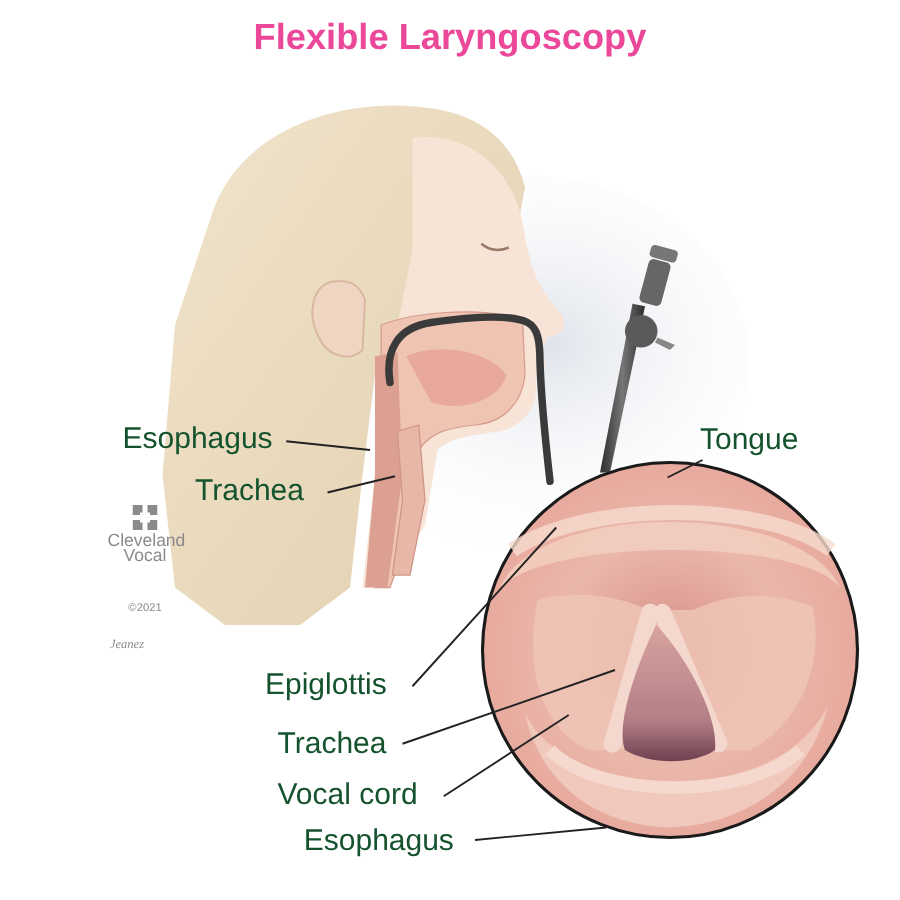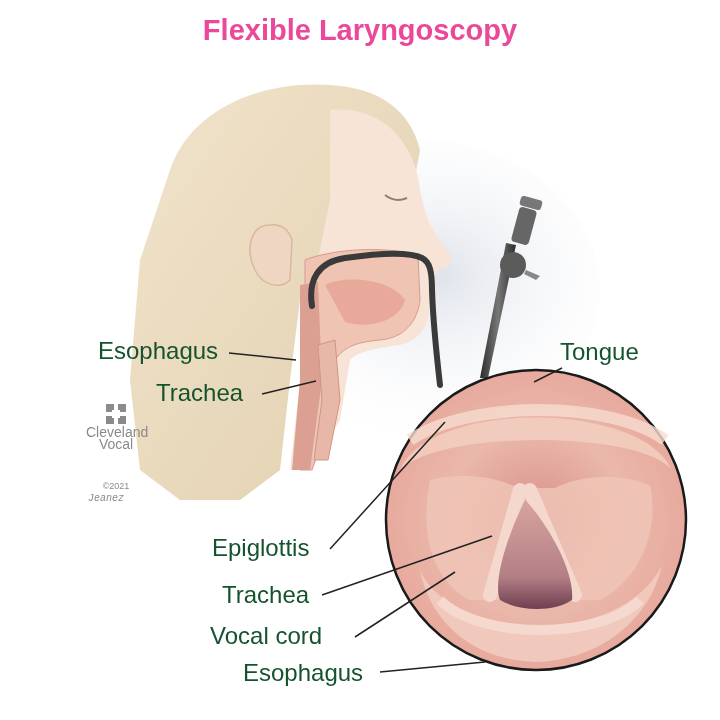--- a/index.html
+++ b/index.html
@@ -4,21 +4,21 @@
 <style>
   html,body{margin:0;padding:0;background:#ffffff;}
   body{width:720px;height:720px;position:relative;overflow:hidden;font-family:"Liberation Sans",sans-serif;}
   .title{position:absolute;left:0;top:14px;width:720px;text-align:center;font-size:29px;font-weight:bold;color:#ec4899;letter-spacing:0px;}
   svg.art{position:absolute;left:0;top:0;}
   .label{position:absolute;font-size:24px;color:#14532d;white-space:nowrap;line-height:1;}
   .logo{position:absolute;left:86px;top:404px;width:60px;text-align:center;color:#8a8a8a;}
   .logo .mark{width:20px;height:20px;margin:0 auto 2px auto;position:relative;}
   .logo .name{font-size:14px;font-weight:normal;line-height:12px;}
   .logo .copy{font-size:9px;line-height:11px;margin-top:31px;}
-  .logo .sig{font-size:10px;font-style:italic;font-family:Liberation Mono, monospace;margin-top:1px;text-align:left;padding-left:2px;}
+  .logo .sig{font-size:10px;font-style:italic;font-family:Liberation Serif, serif;margin-top:18px;text-align:left;padding-left:2px;}
 </style>
 </head>
 <body>
 
 <div class="title">Flexible Laryngoscopy</div>
 
 <svg class="art" width="720" height="720" viewBox="0 0 720 720">
   <defs>
     <radialGradient id="bgGlow" cx="0.55" cy="0.45" r="0.6">
       <stop offset="0" stop-color="#dfe3ea"></stop>
@@ -97,21 +97,21 @@
     <line x1="355" y1="637" x2="455" y2="572"></line>
     <line x1="380" y1="672" x2="485" y2="662"></line>
   </g>
 </svg>
 
 <div class="label" style="left:98px;top:339px;">Esophagus</div>
 <div class="label" style="left:156px;top:381px;">Trachea</div>
 <div class="label" style="left:560px;top:340px;">Tongue</div>
 <div class="label" style="left:212px;top:536px;">Epiglottis</div>
 <div class="label" style="left:222px;top:583px;">Trachea</div>
-<div class="label" style="left:210px;top:624px;">Vocal cord</div>
+<div class="label" style="left:222px;top:624px;">Vocal cord</div>
 <div class="label" style="left:243px;top:661px;">Esophagus</div>
 
 <div class="logo">
   <div class="mark">
     <svg width="20" height="20" viewBox="0 0 20 20">
       <rect x="0" y="0" width="8" height="8" fill="#8a8a8a"></rect>
       <rect x="12" y="0" width="8" height="8" fill="#8a8a8a"></rect>
       <rect x="0" y="12" width="8" height="8" fill="#8a8a8a"></rect>
       <rect x="12" y="12" width="8" height="8" fill="#8a8a8a"></rect>
       <rect x="6" y="6" width="8" height="8" fill="#ffffff"></rect>

